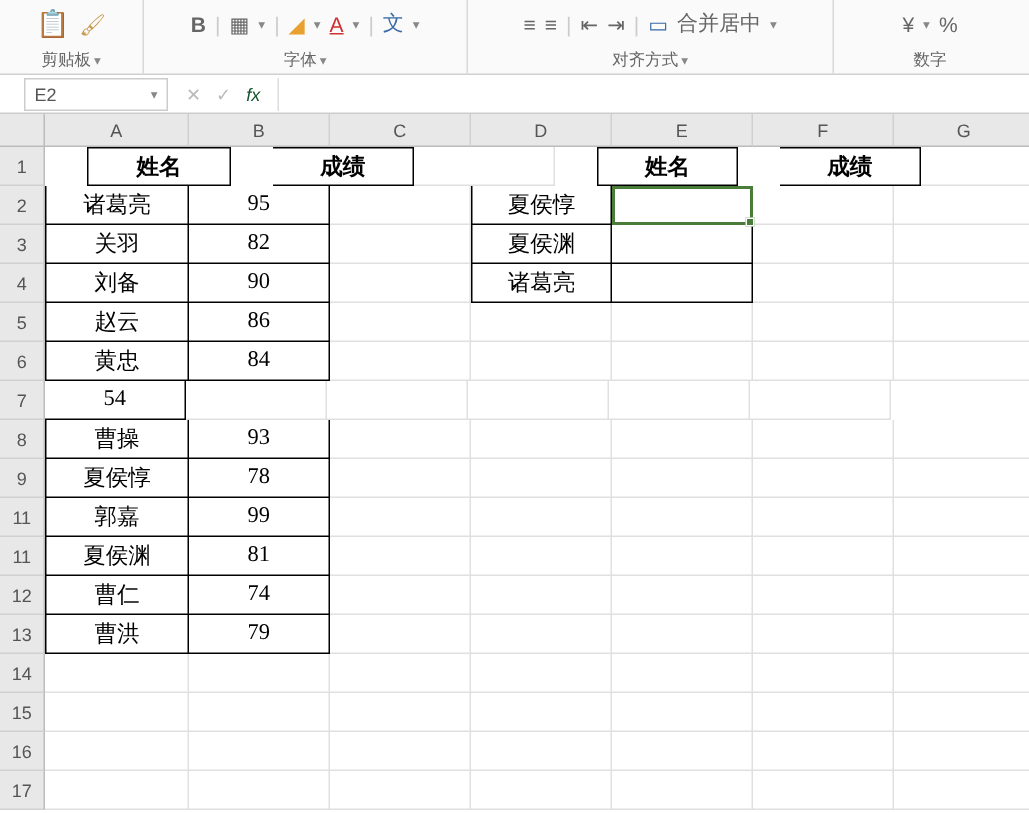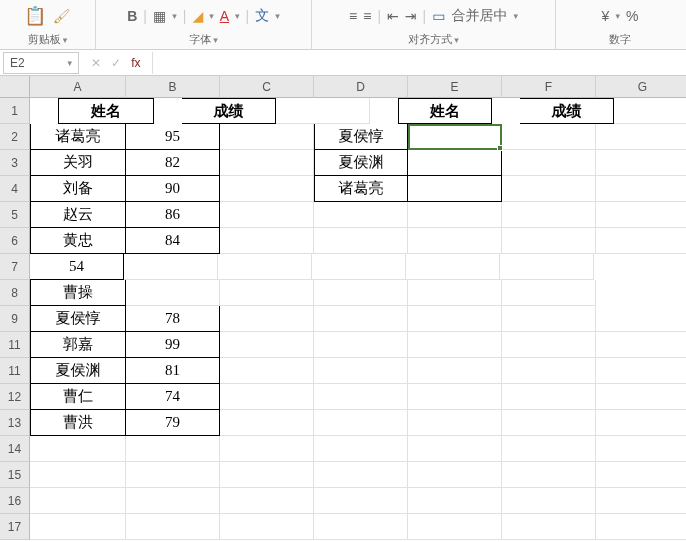--- a/index.html
+++ b/index.html
@@ -54,23 +54,23 @@
   
   .formula-bar {
     height: 26px;
     background: #fff;
     display: flex;
     align-items: center;
     border-bottom: 1px solid #ccc;
     font-size: 12px;
   }
   .name-box {
-    width: 76px;
+    width: 96px;
     height: 22px;
-    margin-left: 3px;
+    margin-left: 16px;
     border: 1px solid #ccc;
     display: flex;
     align-items: center;
     padding: 0 6px;
     justify-content: space-between;
     background: #fff;
     color: #555;
   }
   .fb-btns {
     display: flex;
@@ -265,21 +265,21 @@
 </div>
 
 <div class="formula-bar">
   <div class="name-box">
     <span>E2</span>
     <span class="caret">▾</span>
   </div>
   <div class="fb-btns">
     <span>✕</span>
     <span>✓</span>
-    <span style="color:#7f1d1d;">fx</span>
+    <span style="font-style:italic;color:#14532d;">fx</span>
   </div>
   <div class="fb-input">
     <span></span>
   </div>
 </div>
 
 <div class="grid-area">
   <div class="row-headers">
     <div class="corner"></div>
     <div class="rowh">1</div>
@@ -378,20 +378,21 @@
         <div class="cell wB t1-r t1-in-b">54</div>
         <div class="cell wC"></div>
         <div class="cell wD"></div>
         <div class="cell wE"></div>
         <div class="cell wF"></div>
         <div class="cell wG"></div>
       </div>
 
       <div class="row">
         <div class="cell wA t1-left t1-in-r t1-in-b">曹操</div>
+        <div class="cell wB t1-r t1-in-b">93</div>
         <div class="cell wC"></div>
         <div class="cell wD"></div>
         <div class="cell wE"></div>
         <div class="cell wF"></div>
         <div class="cell wG"></div>
       </div>
 
       <div class="row">
         <div class="cell wA t1-left t1-in-r t1-in-b">夏侯惇</div>
         <div class="cell wB t1-r t1-in-b">78</div>

